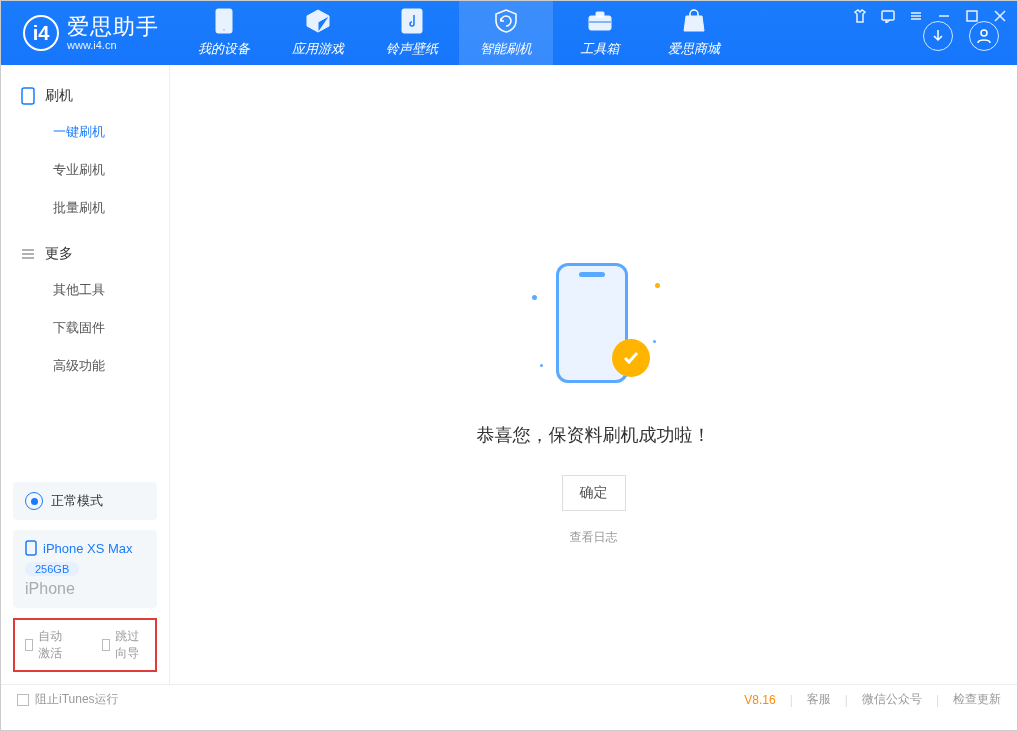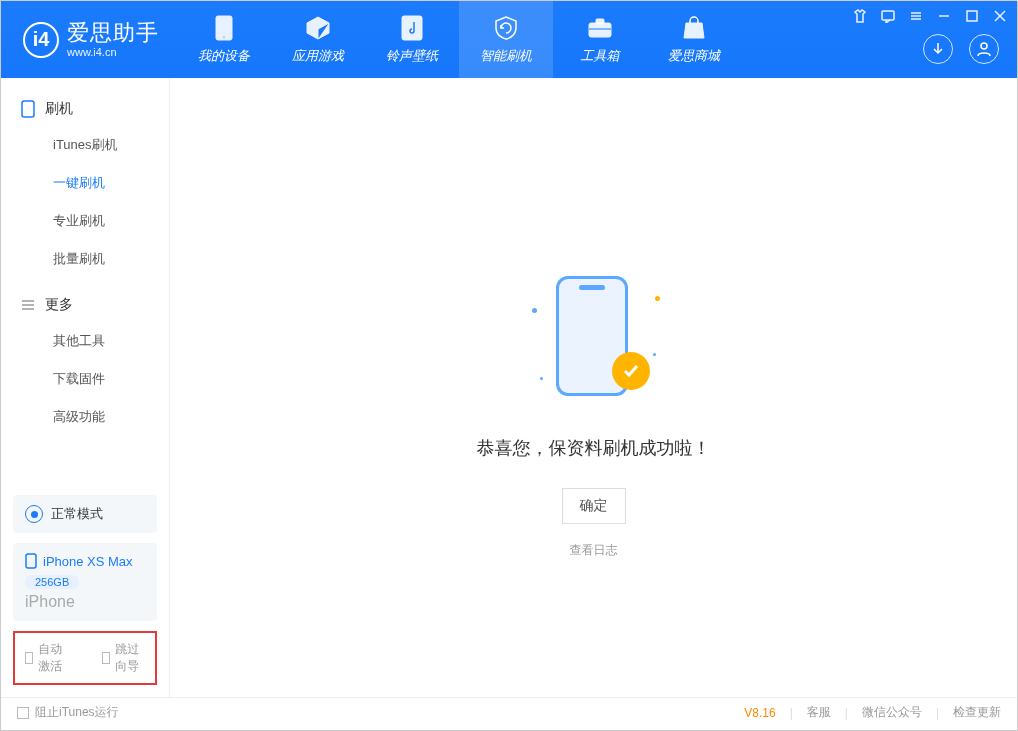--- a/index.html
+++ b/index.html
@@ -1,19 +1,19 @@
 <!DOCTYPE html>
 <html><head>
 <meta charset="utf-8">
 <style>
 * { margin: 0; padding: 0; box-sizing: border-box; font-family: "Microsoft YaHei", sans-serif; }
 body { background: #fff; width: 1018px; height: 731px; overflow: hidden; border: 1px solid #ccc; }
 
 
-.header { height: 77px; background: linear-gradient(to bottom, #1b7bfc, #1677fc); display: flex; align-items: center; color: #fff; position: relative; }
+.header { height: 64px; background: linear-gradient(to bottom, #1b7bfc, #1677fc); display: flex; align-items: center; color: #fff; position: relative; }
 .logo-area { display: flex; align-items: center; padding: 0 18px 0 22px; }
 .logo-circle { width: 36px; height: 36px; border: 2.5px solid #fff; border-radius: 50%; display: flex; align-items: center; justify-content: center; font-weight: bold; font-size: 20px; margin-right: 8px; }
 .logo-text { display: flex; flex-direction: column; line-height: 1.1; }
 .logo-title { font-size: 22px; font-weight: 500; letter-spacing: 1px; }
 .logo-sub { font-size: 11px; opacity: 0.9; }
 
 .nav-tabs { display: flex; height: 100%; }
 .nav-tab { width: 94px; display: flex; flex-direction: column; align-items: center; justify-content: center; gap: 6px; cursor: pointer; font-size: 13px; font-style: italic; }
 .nav-tab.active { background: rgba(255,255,255,0.15); }
 .nav-icon { width: 26px; height: 26px; display: flex; align-items: center; justify-content: center; }
@@ -196,21 +196,20 @@
 </div>
 
 <div class="body-row">
   <div class="sidebar">
     <div class="side-section-title">
       <svg width="14" height="18" viewBox="0 0 14 18" fill="none" stroke-width="1.5">
           <rect x="1" y="1" width="12" height="16" rx="2"></rect>
         </svg>
       <span>刷机</span>
     </div>
-    <div class="side-item">iTunes刷机</div>
     <div class="side-item active">一键刷机</div>
     <div class="side-item">专业刷机</div>
     <div class="side-item">批量刷机</div>
 
     <div class="side-section-title side-more-title" style="margin-top:10px;">
       <svg width="14" height="14" viewBox="0 0 14 14" fill="none" stroke-width="1.5">
           <line x1="1" y1="3" x2="13" y2="3"></line>
           <line x1="1" y1="7" x2="13" y2="7"></line>
           <line x1="1" y1="11" x2="13" y2="11"></line>
         </svg>

